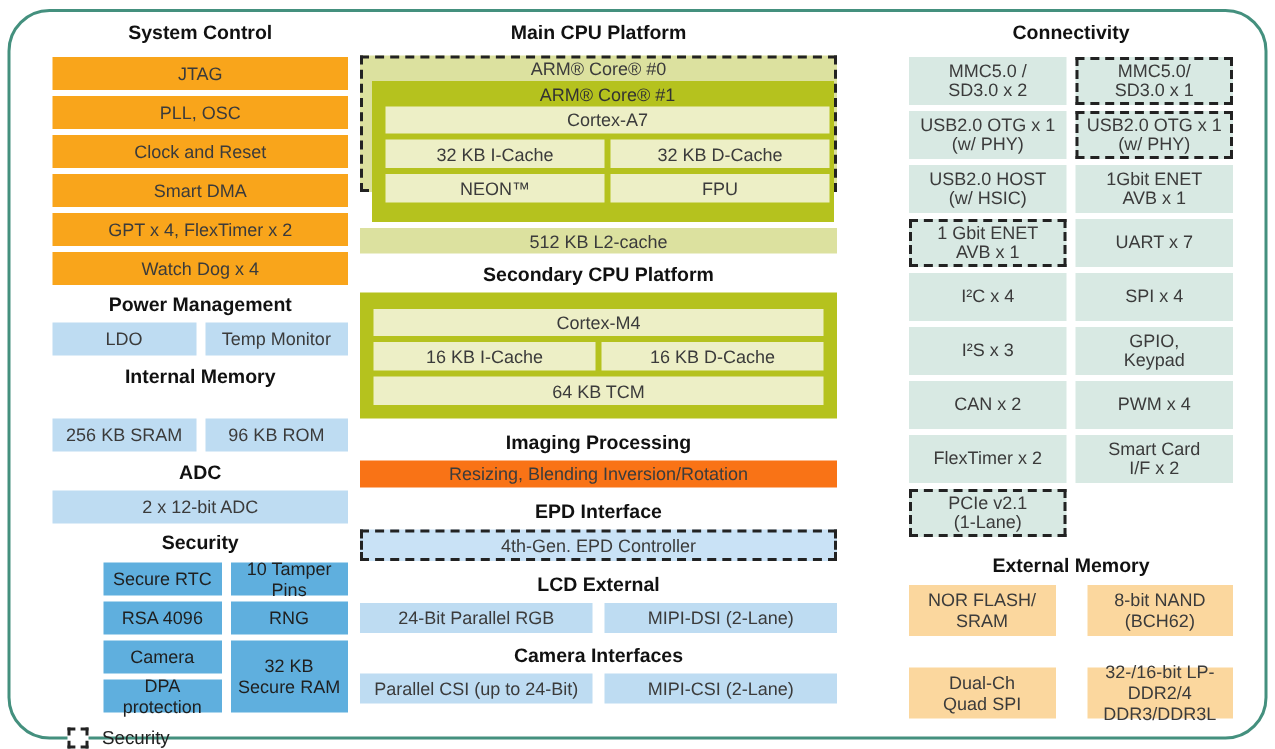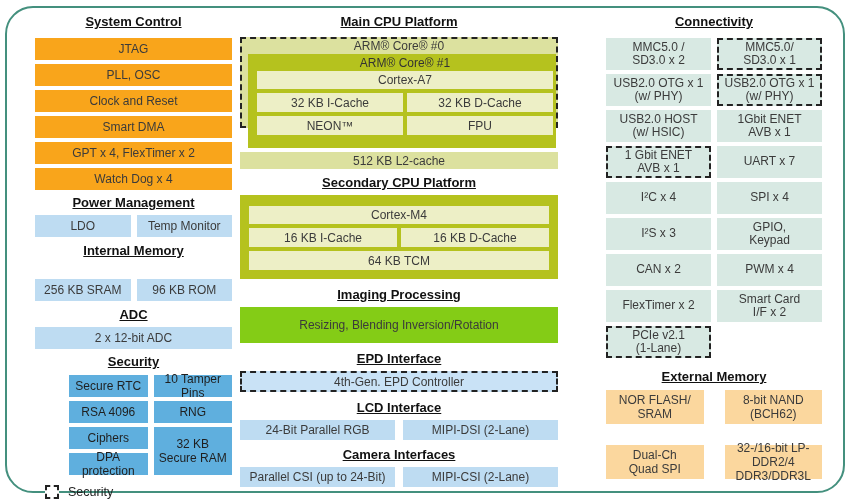--- a/index.html
+++ b/index.html
@@ -7,21 +7,21 @@
     font-family: "Liberation Sans", sans-serif; }
   .frame { position: absolute; left: 5px; top: 6px; width: 840px; height: 487px;
     border: 2px solid #44907e; border-radius: 28px; }
 
   .col { position: absolute; top: 10px; }
   .col-left  { left: 35px;  width: 197px; }
   .col-mid   { left: 240px; width: 318px; }
   .col-right { left: 570px; width: 252px; padding-left: 36px; }
 
   .section-title { font-size: 13px; font-weight: bold; color: #111; text-align: center;
-    height: 18px; line-height: 18px; text-decoration: underline; }
+    height: 18px; line-height: 18px; }
   .top-title { height: 20px; line-height: 20px; margin-top: 2px; margin-bottom: 6px; }
 
   .cell { display: flex; align-items: center; justify-content: center; text-align: center;
     font-size: 12px; line-height: 14px; color: #3b3b3b; white-space: pre-line; }
 
   
   .orange-stack .cell { background: #f9a51b; height: 22px; margin-bottom: 4px; }
   .pair-grid { display: grid; grid-template-columns: 1fr 1fr; column-gap: 6px; row-gap: 4px; }
   .blue .cell, .cell.blue { background: #bedcf2; height: 22px; }
   .full-blue { background: #bedcf2; height: 22px; }
@@ -43,21 +43,21 @@
     background: #b5c21e; padding: 1px 3px 0 9px; }
   .core1-label { height: 16px; line-height: 16px; text-align: center; font-size: 12px; color: #333; }
   .pale { background: #edefc6; height: 18px; margin-bottom: 4px; }
   .pale2 { background: #edefc6; height: 19px; }
   .pair2 { display: grid; grid-template-columns: 1fr 1fr; gap: 4px; margin-bottom: 4px; }
   .l2-bar { margin-top: 4px; height: 17px; background: #dce19f; }
   .mid-title { margin-top: 7px; margin-bottom: 3px; }
   .sec-box { background: #b5c21e; padding: 11px 9px 9px 9px; }
   .sec-box .pale, .sec-box .pale2 { margin-bottom: 0; }
   .sec-box .row { margin-bottom: 4px; }
-  .imaging-bar { background: #84cc16; height: 36px; }
+  .imaging-bar { background: #f97316; height: 18px; }
   .epd-bar { background: #c9e2f6; height: 21px; border: 2px dashed #222; }
   .mid-pair { display: grid; grid-template-columns: 1fr 1fr; gap: 8px; }
   .mid-pair .cell { background: #bedcf2; height: 20px; }
 
   
   .conn-grid { display: grid; grid-template-columns: 1fr 1fr; column-gap: 6px; row-gap: 4px;
     grid-auto-rows: 32px; }
   .conn-grid .cell { background: #d8e9e3; line-height: 13.5px; }
   .ext-grid { display: grid; grid-template-columns: 1fr 1fr; column-gap: 6px; row-gap: 4px;
     grid-auto-rows: 34px; margin-top: 4px; gap: 21px; }
@@ -95,21 +95,21 @@
 
   <div class="section-title" style="margin-top:5px;">ADC</div>
   <div class="cell full-blue" style="margin-top:3px;">2 x 12-bit ADC</div>
 
   <div class="section-title" style="margin-top:4px;">Security</div>
   <div class="sec-grid" style="margin-top:4px;padding-left:34px;">
     <div class="cell">Secure RTC</div>
     <div class="cell">10 Tamper Pins</div>
     <div class="cell">RSA 4096</div>
     <div class="cell">RNG</div>
-    <div class="cell">Ciphers</div>
+    <div class="cell">Camera</div>
     <div class="cell sec-ram">32 KB
 Secure RAM</div>
     <div class="cell sec-dpa">DPA protection</div>
   </div>
 
   <div class="legend">
     <span class="legend-swatch"></span>
     <span class="legend-label">Security</span>
   </div>
 </div>
@@ -145,21 +145,21 @@
     </div>
     <div class="cell pale2">64 KB TCM</div>
   </div>
 
   <div class="section-title mid-title">Imaging Processing</div>
   <div class="cell imaging-bar">Resizing, Blending Inversion/Rotation</div>
 
   <div class="section-title mid-title">EPD Interface</div>
   <div class="cell epd-bar">4th-Gen. EPD Controller</div>
 
-  <div class="section-title mid-title">LCD Interface</div>
+  <div class="section-title mid-title">LCD External</div>
   <div class="mid-pair">
     <div class="cell">24-Bit Parallel RGB</div>
     <div class="cell">MIPI-DSI (2-Lane)</div>
   </div>
 
   <div class="section-title mid-title" style="margin-top:6px;">Camera Interfaces</div>
   <div class="mid-pair">
     <div class="cell">Parallel CSI (up to 24-Bit)</div>
     <div class="cell">MIPI-CSI (2-Lane)</div>
   </div>

